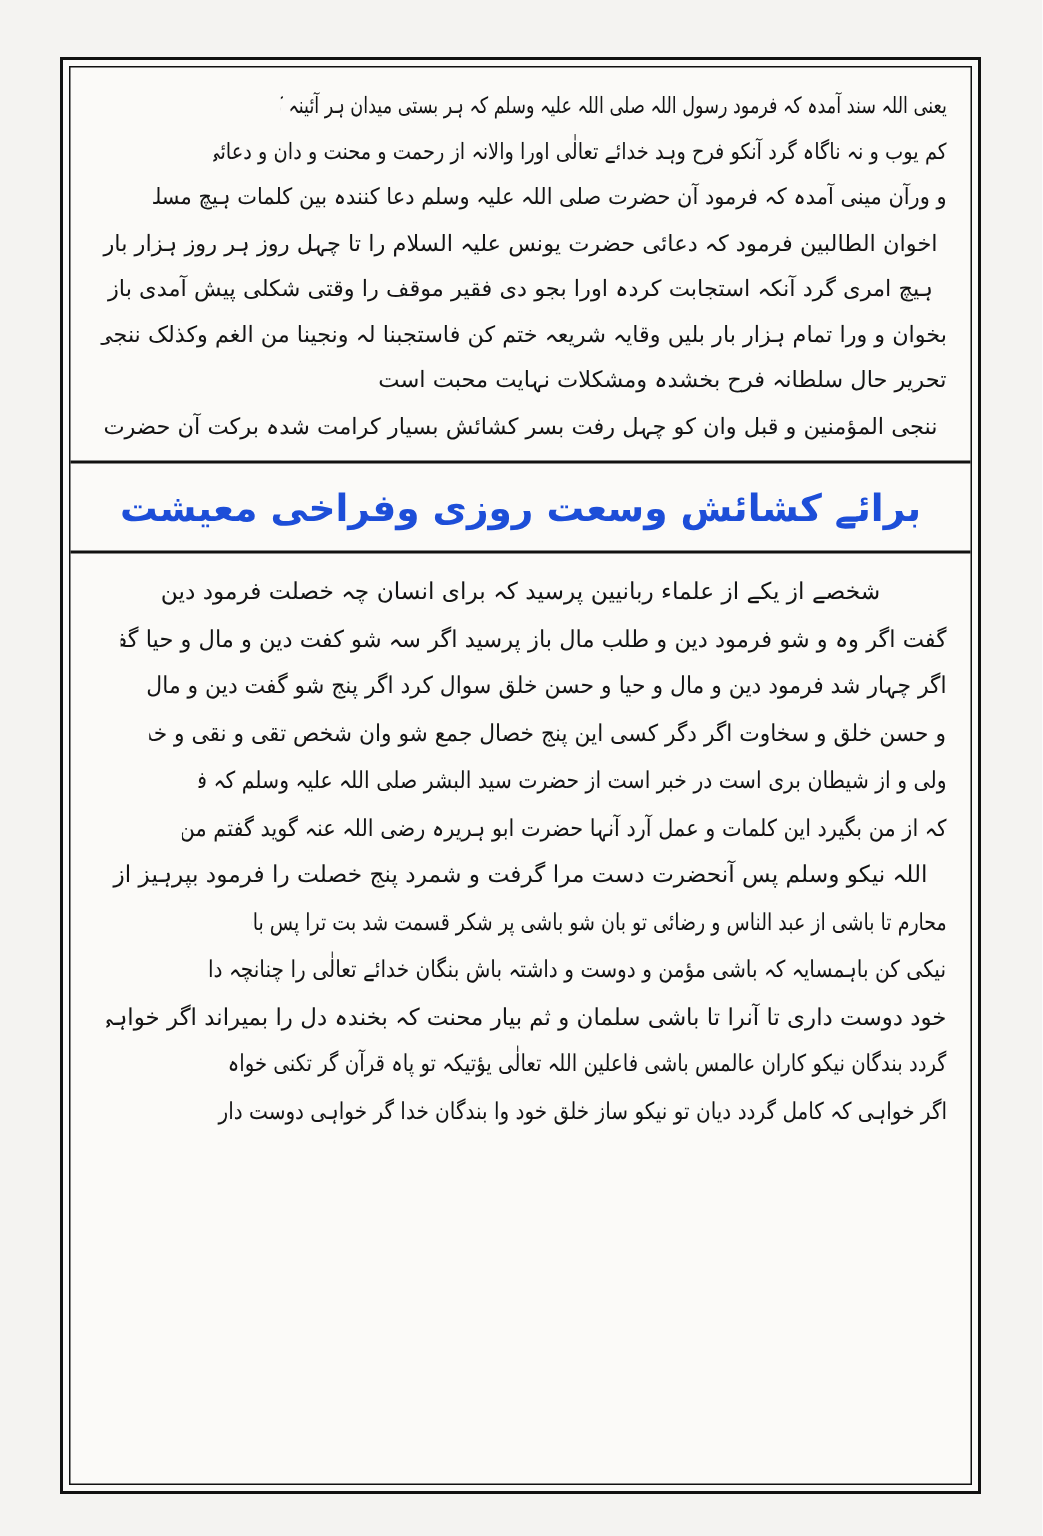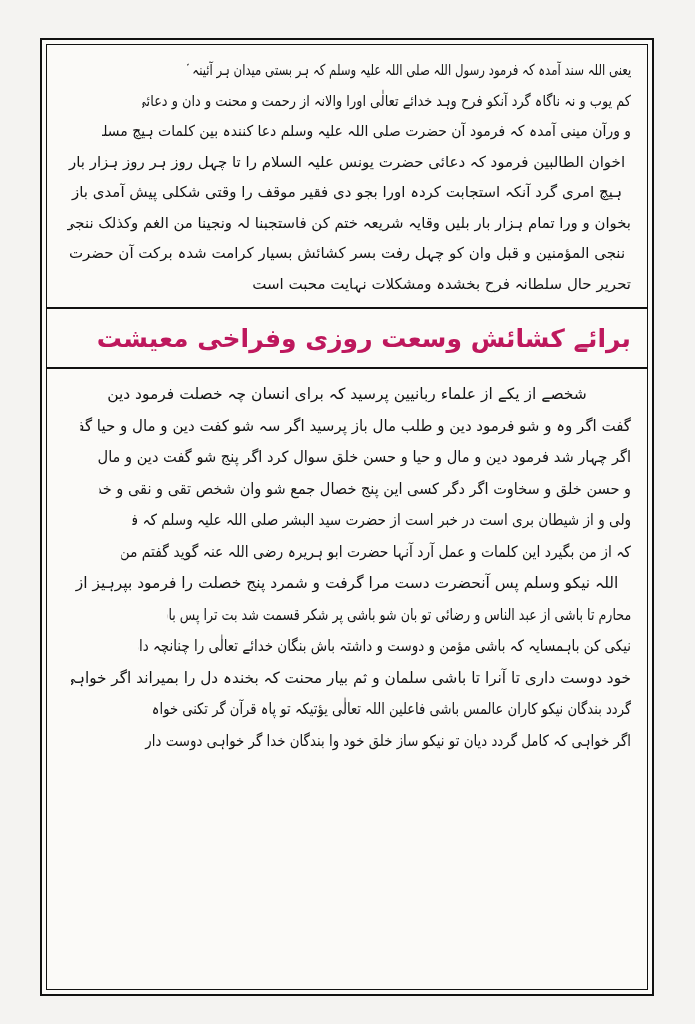--- a/index.html
+++ b/index.html
@@ -95,24 +95,25 @@
   .section-1 .body-line {
     font-size: 15px;
     line-height: 30.5px;
   }
 
   .heading-block {
     padding: 8px 16px 6px 16px;
   }
   .heading {
     direction: rtl;
+    text-align: center;
     font-size: 25px;
     font-weight: bold;
     line-height: 44px;
-    color: #be185d;
+    color: #1d4ed8;
     letter-spacing: 0.5px;
   }
 
   .section-2 .body-line {
     font-size: 15.5px;
     line-height: 31.5px;
   }
 
   .lines {
     display: flex;
@@ -134,22 +135,22 @@
     <div class="frame-inner">
 
       <div class="block section-1">
         <div class="lines rtl-text">
           <div class="body-line" style="transform: scaleX(0.781293);">یعنی اللہ سند آمدہ کہ فرمود رسول اللہ صلی اللہ علیہ وسلم کہ ہر بستی میدان ہر آئینہ کلما تی را کہ نازلہ نہ آمد</div>
           <div class="body-line" style="transform: scaleX(0.860606);">کم یوب و نہ ناگاہ گرد آنکو فرح وہد خدائے تعالٰی اورا والانہ از رحمت و محنت و دان و دعائی بواور حضرت</div>
           <div class="body-line" style="transform: scaleX(0.931148);">و ورآن مینی آمدہ کہ فرمود آن حضرت صلی اللہ علیہ وسلم دعا کنندہ بین کلمات ہیچ مسلمان در</div>
           <div class="body-line">اخوان الطالبین فرمود کہ دعائی حضرت یونس علیہ السلام را تا چہل روز ہر روز ہزار بار</div>
           <div class="body-line">ہیچ امری گرد آنکہ استجابت کردہ اورا بجو دی فقیر موقف را وقتی شکلی پیش آمدی باز</div>
           <div class="body-line" style="transform: scaleX(0.993007);">بخوان و ورا تمام ہزار بار بلیں وقایہ شریعہ ختم کن فاستجبنا لہ ونجینا من الغم وکذلک ننجی</div>
+          <div class="body-line last-partial">تحریر حال سلطانہ فرح بخشدہ ومشکلات نہایت محبت است</div>
           <div class="body-line">ننجی المؤمنین و قبل وان کو چہل رفت بسر کشائش بسیار کرامت شدہ برکت آن حضرت</div>
-          <div class="body-line last-partial">تحریر حال سلطانہ فرح بخشدہ ومشکلات نہایت محبت است</div>
         </div>
       </div>
 
       <div class="rule"></div>
 
       <div class="block heading-block">
         <div class="heading">برائے کشائش وسعت روزی وفراخی معیشت</div>
       </div>
 
       <div class="rule"></div>

